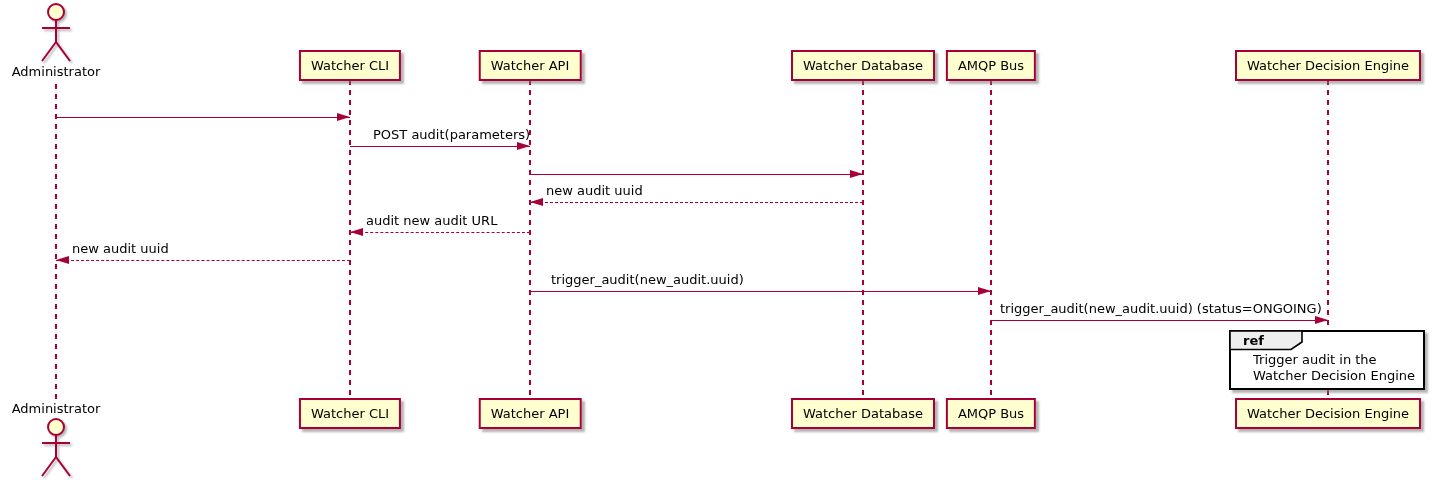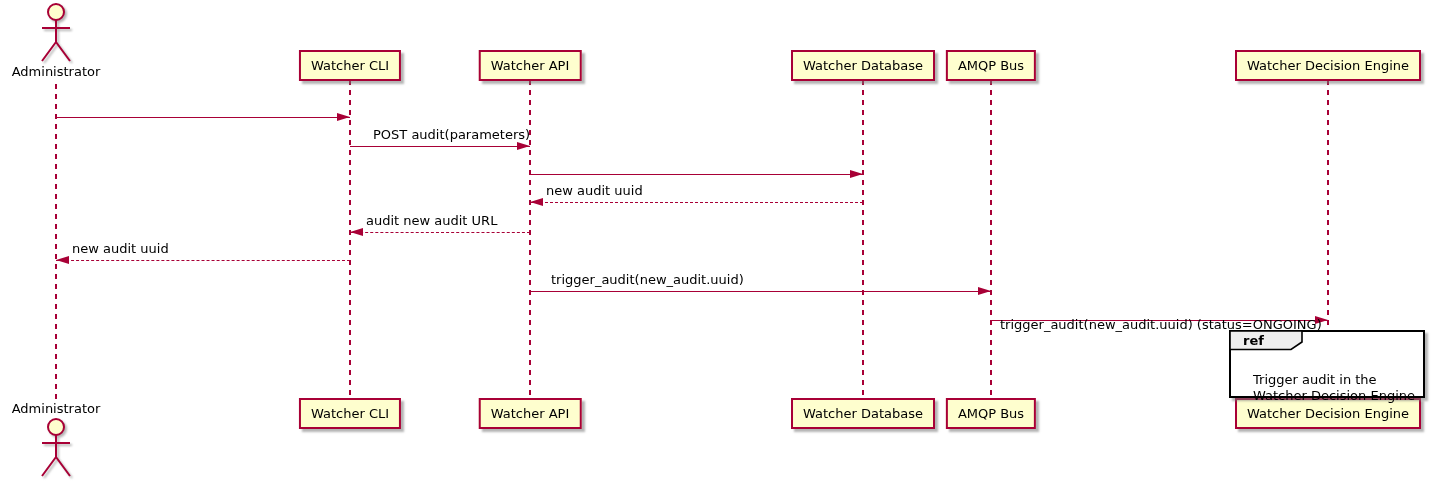--- a/index.html
+++ b/index.html
@@ -91,28 +91,27 @@
     font-weight: bold;
     font-size: 13px;
   }
   .ref-body {
     position: absolute;
     left: 22px;
     top: 20px;
     font-size: 13px;
     line-height: 16px;
     white-space: nowrap;
-    margin-top: 20px;
   }
 </style>
 </head>
 <body>
 
 <div id="stage">
-  <div class="ref-box" id="ref-box" style="left: 1229px; top: 330px; width: 196px; height: 68px;">
+  <div class="ref-box" id="ref-box" style="left: 1229px; top: 330px; width: 196px; height: 60px;">
     <svg class="ref-header" width="76" height="21" viewBox="0 0 76 21">
       <path d="M1,1 H73 V12 L62,19.5 H1 Z" fill="#EEEEEE" stroke="#000000" stroke-width="1.6"></path>
     </svg>
     <div class="ref-keyword">ref</div>
     <div class="ref-body">
       <div>Trigger audit in the</div>
       <div>Watcher Decision Engine</div>
     </div>
   </div>
 <div class="lifeline" style="left: 55px; top: 84px; height: 316px;"></div>
@@ -155,14 +154,14 @@
     <div class="arrowhead left" style="left: 350px; top: 228px;"></div>
     <div class="msg-label" style="left: 366px; top: 213px;">audit new audit URL</div>
     <div class="msg-line dashed" style="left: 56px; top: 260px; width: 294px;"></div>
     <div class="arrowhead left" style="left: 56px; top: 256px;"></div>
     <div class="msg-label" style="left: 72px; top: 241px;">new audit uuid</div>
     <div class="msg-line solid" style="left: 530px; top: 291px; width: 461px;"></div>
     <div class="arrowhead right" style="left: 978px; top: 287px;"></div>
     <div class="msg-label" style="left: 551px; top: 272px;">trigger_audit(new_audit.uuid)</div>
     <div class="msg-line solid" style="left: 991px; top: 320px; width: 337px;"></div>
     <div class="arrowhead right" style="left: 1315px; top: 316px;"></div>
-    <div class="msg-label" style="left: 1000px; top: 301px; margin-top: 16px;">trigger_audit(new_audit.uuid) (status=ONGOING)</div>
+    <div class="msg-label" style="left: 1000px; top: 301px;">trigger_audit(new_audit.uuid) (status=ONGOING)</div>
   </div>
 
 </body></html>

